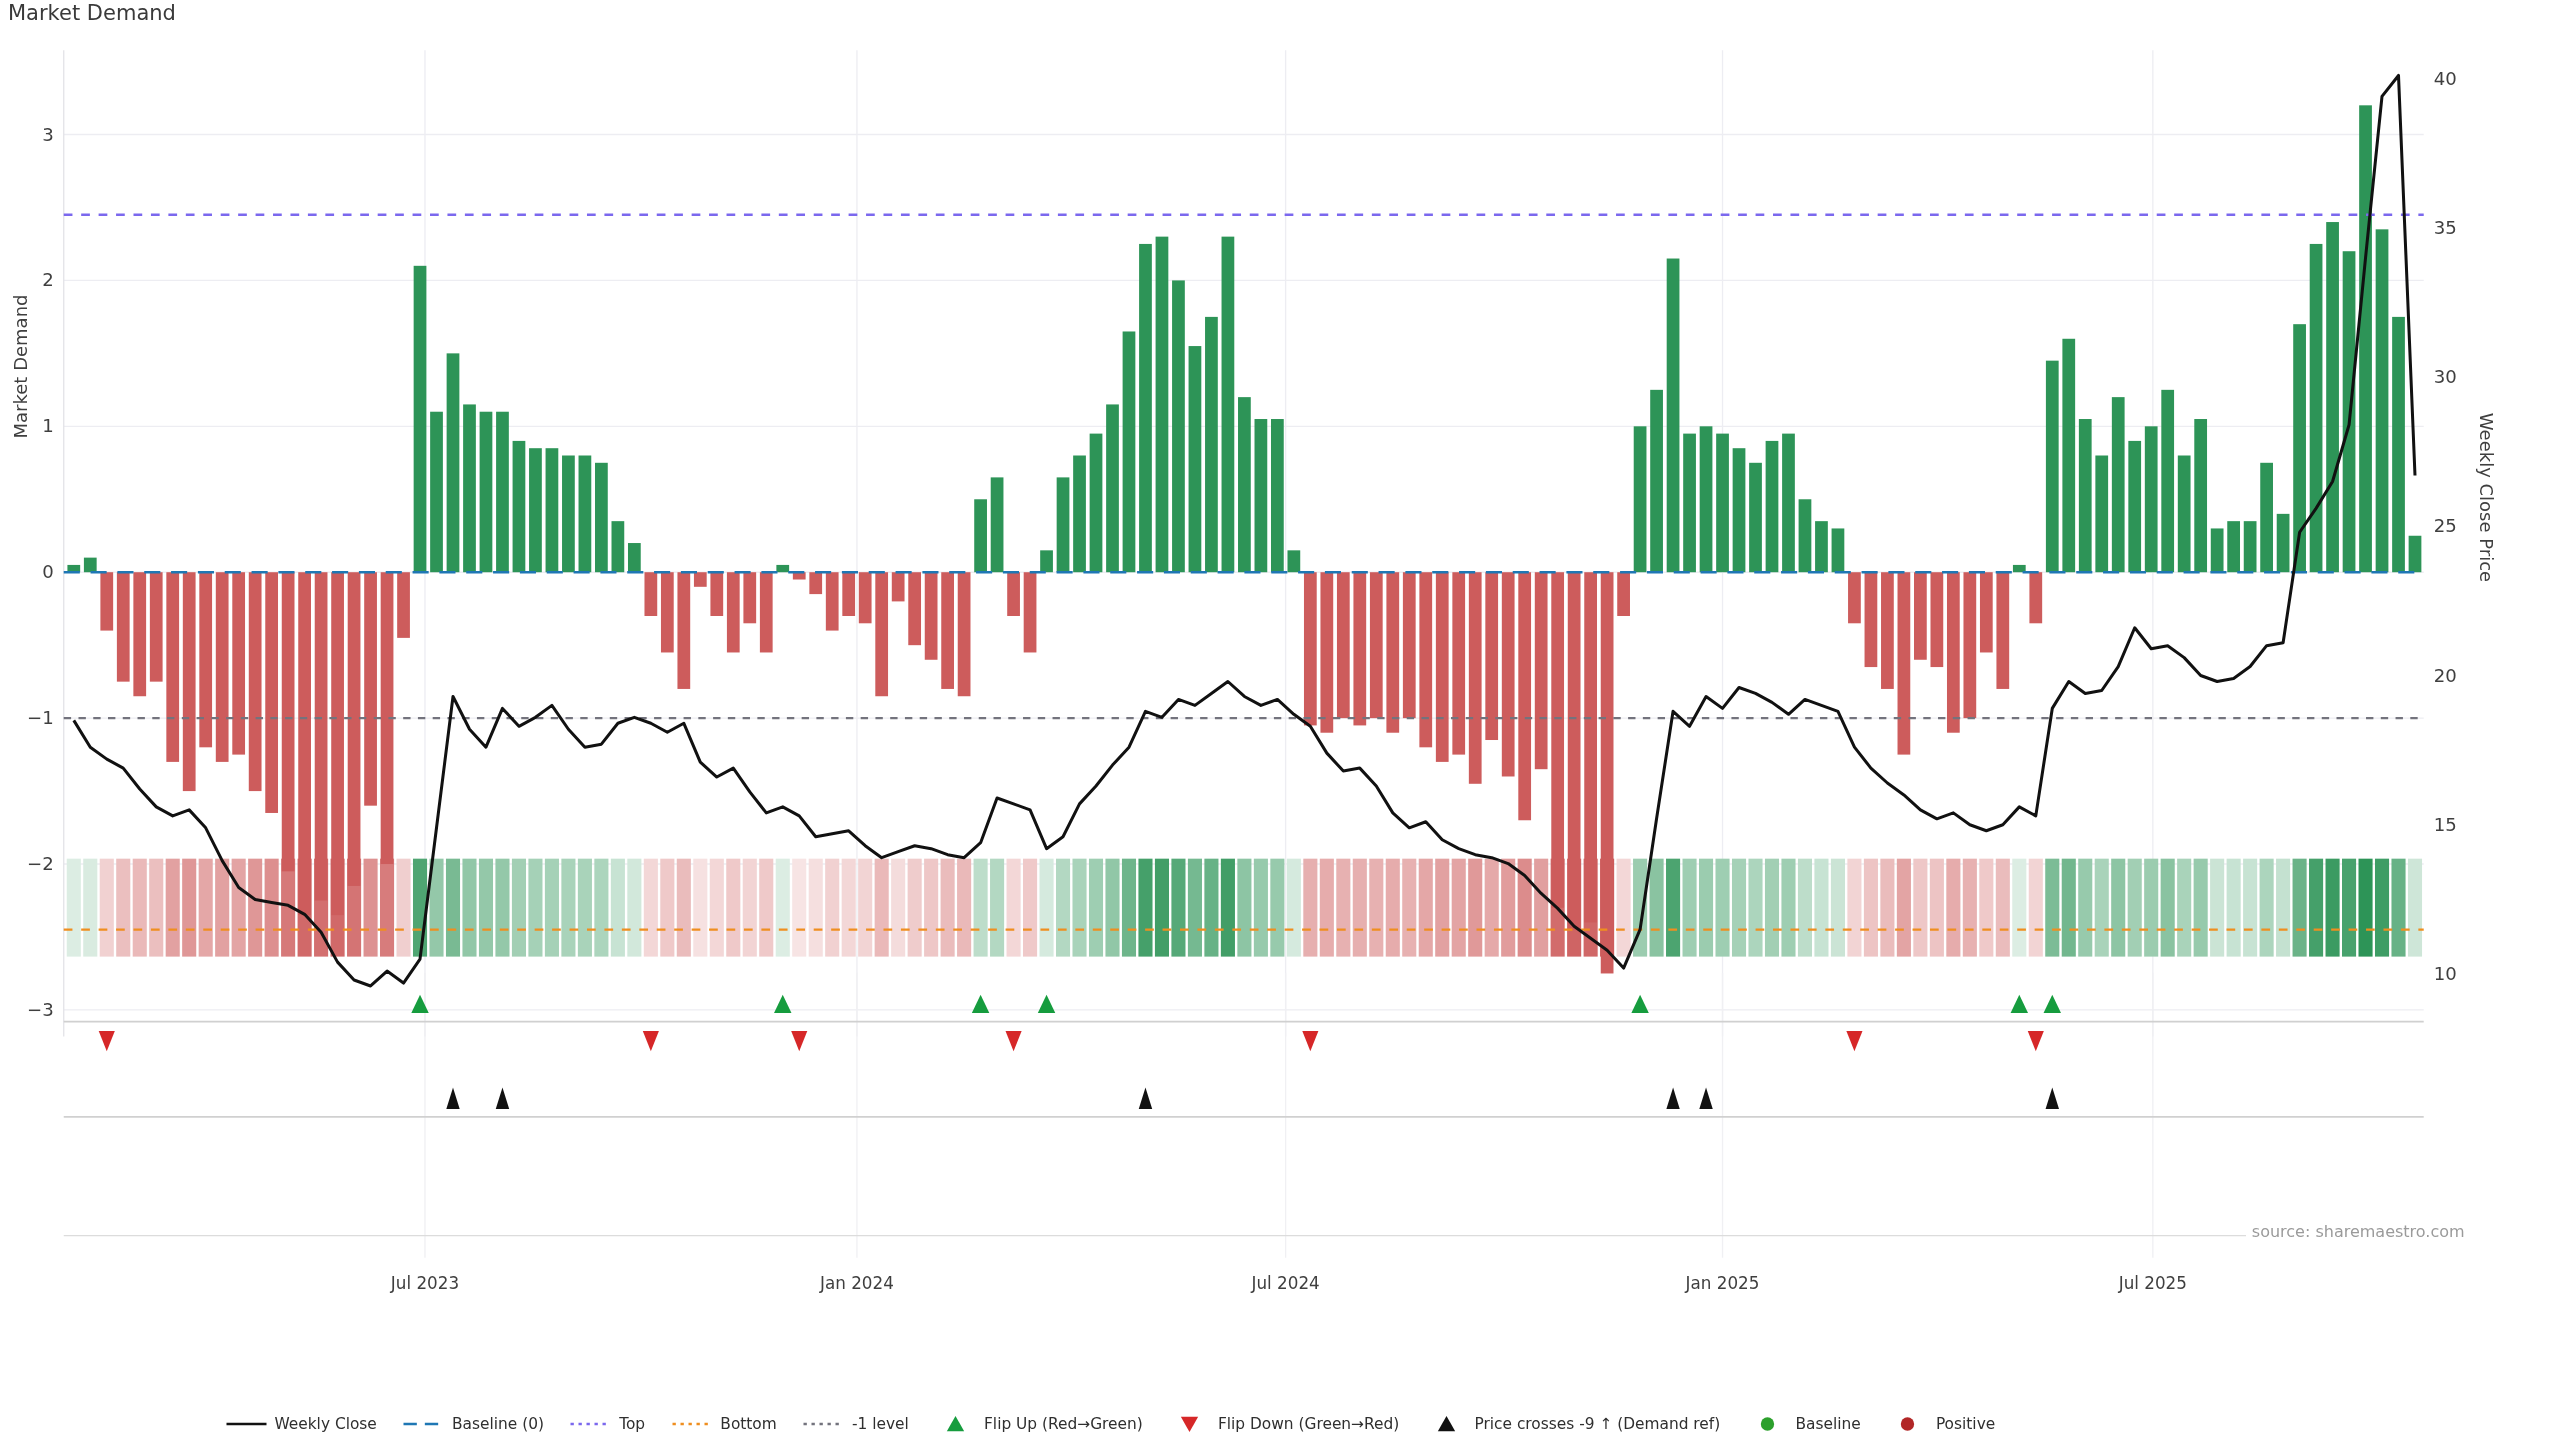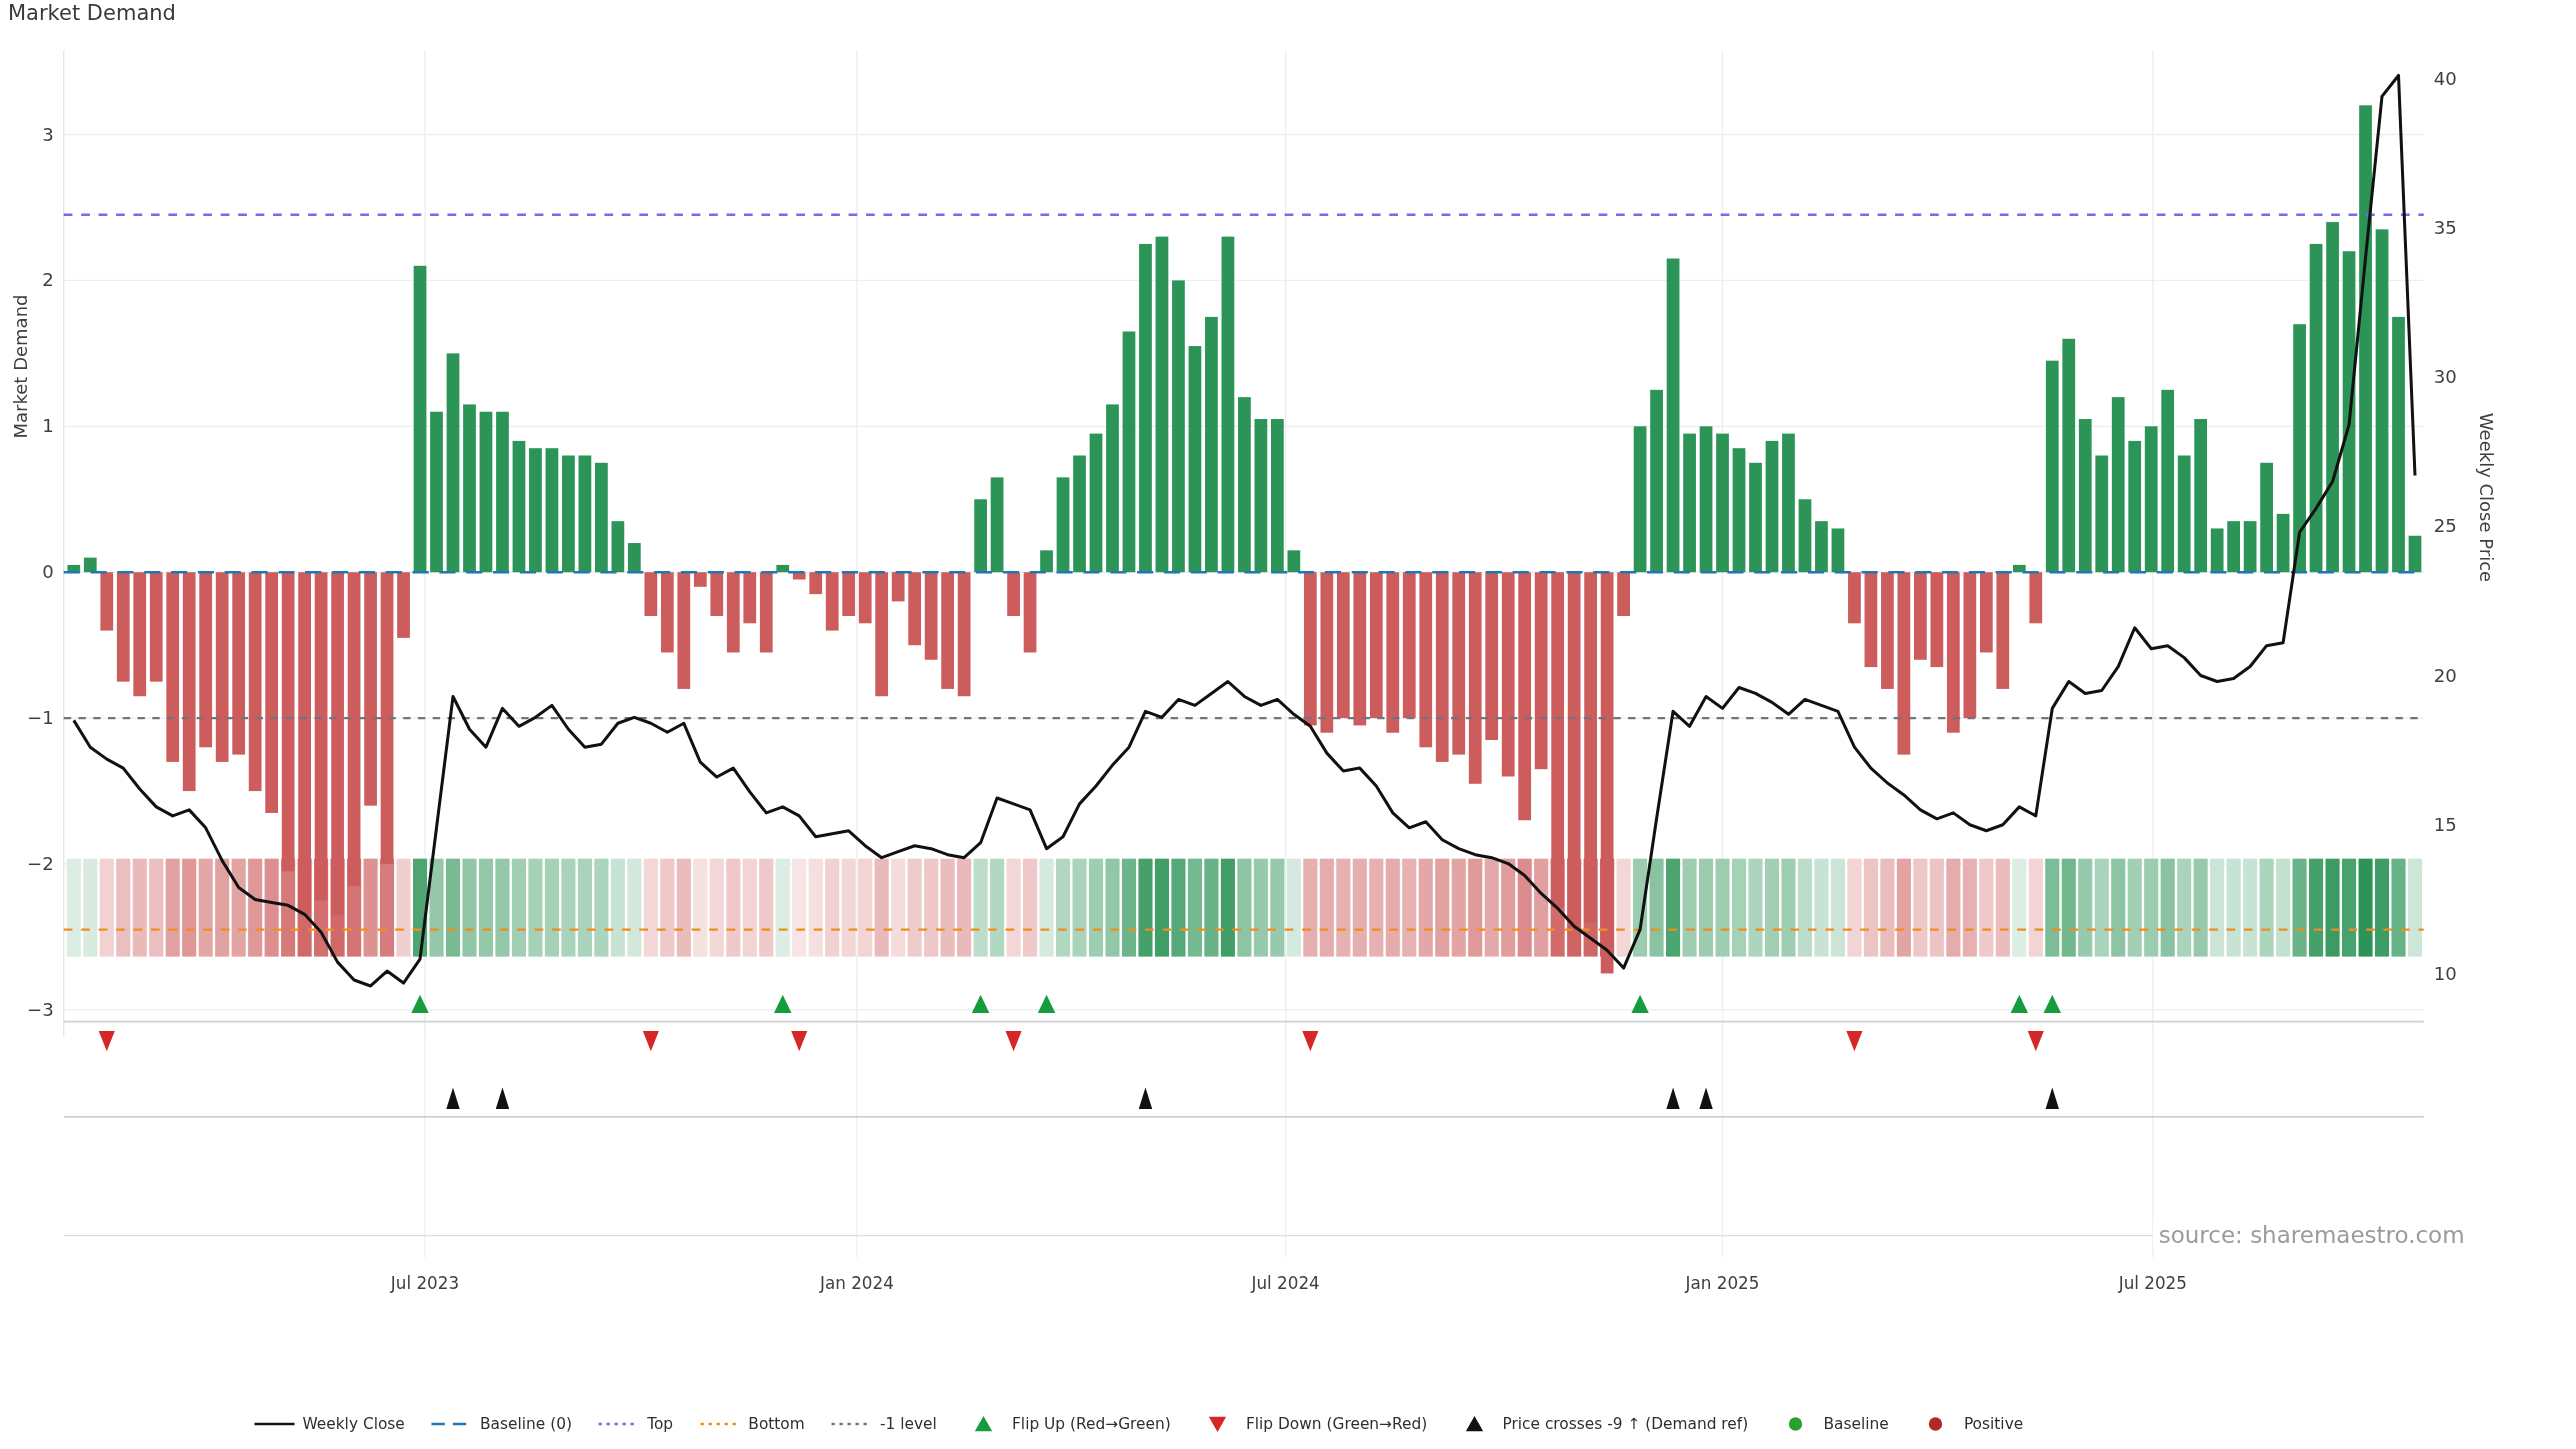--- a/index.html
+++ b/index.html
@@ -3,23 +3,23 @@
 <meta charset="utf-8">
 <style>
   html,body{margin:0;padding:0;background:#ffffff;}
   body{width:2576px;height:1449px;position:relative;overflow:hidden;
        font-family:"DejaVu Sans","Liberation Sans",sans-serif;}
   #fig{position:absolute;left:0;top:0;}
   .title{position:absolute;left:8px;top:1.3px;font-size:21px;color:#3a3a3a;}
   .vlabel{position:absolute;font-size:18px;color:#3f3f3f;white-space:nowrap;}
   .vlabel.left{left:-121px;top:356px;transform:rotate(-90deg);transform-origin:center;width:282px;text-align:center;}
   .vlabel.right{left:2345px;top:487px;transform:rotate(90deg);transform-origin:center;width:282px;text-align:center;}
-  .source{position:absolute;right:106px;top:1222px;font-size:23px;color:#9b9b9b;background:#ffffff;padding:0 5.4px;}
+  .source{position:absolute;right:106px;top:1222px;font-size:16px;color:#9b9b9b;background:#ffffff;padding:0 5.4px;}
   .legend{position:absolute;left:0;top:1414px;width:2220px;display:flex;justify-content:center;
-          align-items:center;gap:25.5px;font-size:15.4px;color:#2f2f2f;padding-left:28px;}
+          align-items:center;gap:25.5px;font-size:15.4px;color:#2f2f2f;}
   .legend-item{display:flex;align-items:center;gap:6.7px;white-space:nowrap;}
   svg text{font-family:"DejaVu Sans","Liberation Sans",sans-serif;fill:#3f3f3f;}
 </style>
 </head>
 <body>
 
 <div class="title">Market Demand</div>
 <div class="vlabel left">Market Demand</div>
 <div class="vlabel right">Weekly Close Price</div>
 

